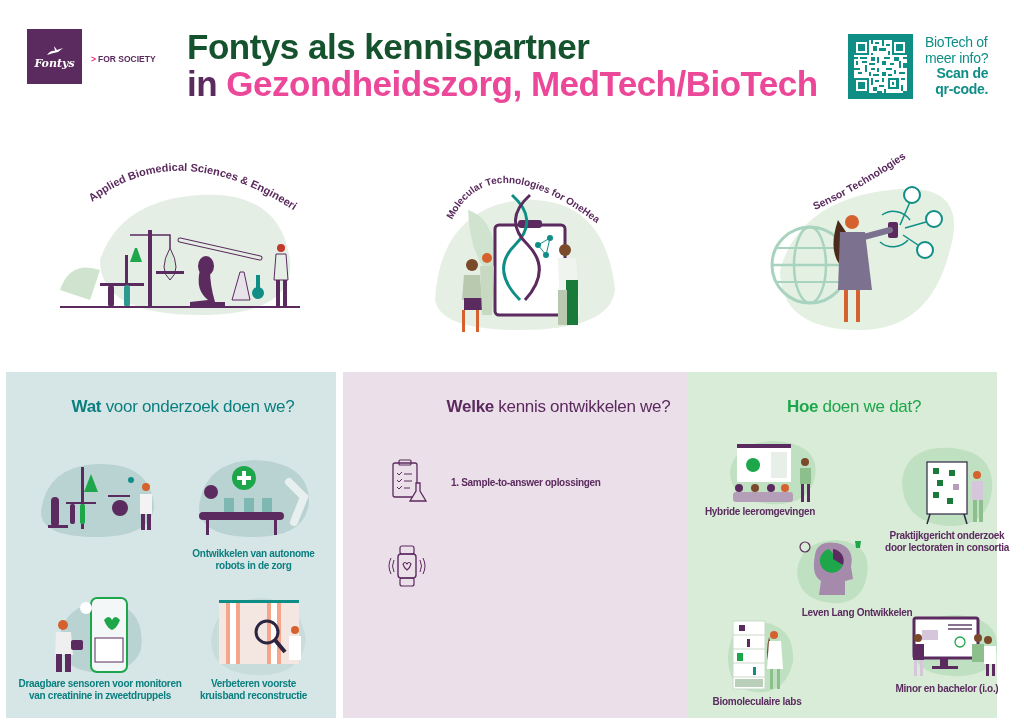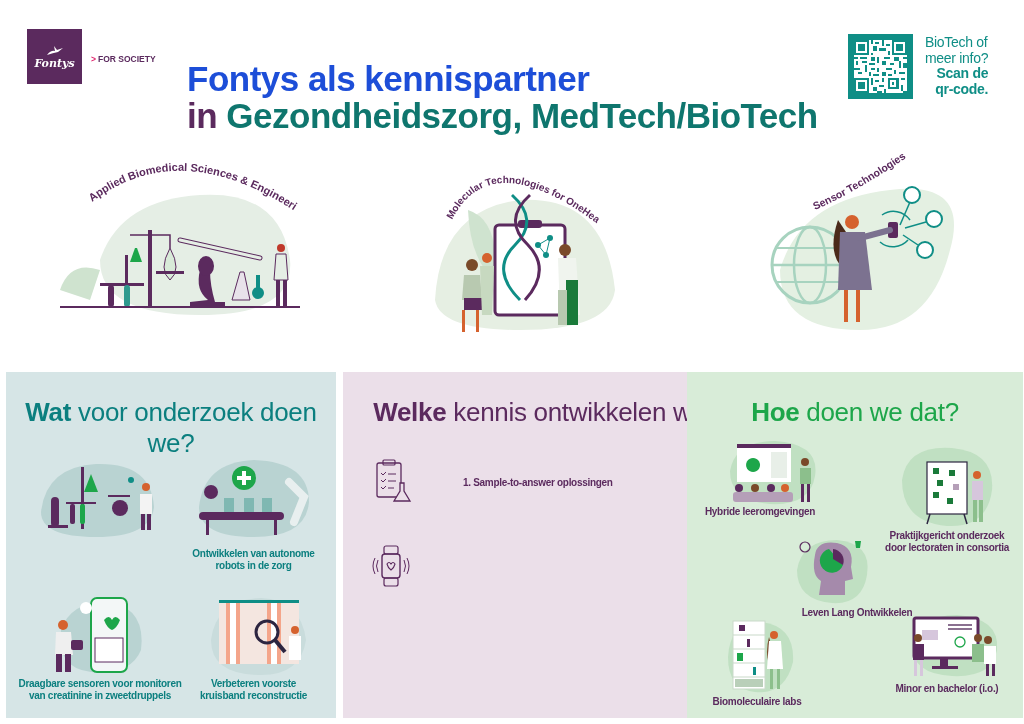--- a/index.html
+++ b/index.html
@@ -7,48 +7,48 @@
   body { position: relative; font-family: "Liberation Sans", "DejaVu Sans", sans-serif; }
   .cond { font-family: "Liberation Sans", "DejaVu Sans", sans-serif; letter-spacing: -0.4px; }
 
   
   .logo-box { position: absolute; left: 27px; top: 29px; width: 55px; height: 55px; background: #5b2a5e; display: flex; align-items: center; justify-content: center; flex-direction: column; }
   .logo-box .bird { width: 20px; height: 12px; margin-bottom: 1px; }
   .logo-box .logo-text { color: #fff; font-family: "DejaVu Serif", serif; font-weight: bold; font-size: 11px; font-style: italic; }
   .for-society { position: absolute; left: 91px; top: 54px; font-size: 8.5px; font-weight: bold; color: #5b2a5e; }
   .for-society .arrow { color: #e0236b; margin-right: 2px; }
   .title { position: absolute; left: 187px; top: 28px; font-weight: bold; font-size: 35px; line-height: 37px; letter-spacing: -0.5px; }
-  .title .l1 { color: #1d4ed8; display: block; margin-top: 32px; }
+  .title .l1 { color: #14532d; display: block; }
   .title .l2a { color: #5b2a5e; }
-  .title .l2b { color: #0f766e; }
+  .title .l2b { color: #ec4899; }
   .qr { position: absolute; left: 848px; top: 34px; width: 65px; height: 65px; background: #0f8e86; padding: 6px; }
   .qr svg { width: 53px; height: 53px; display: block; }
   .qr-text { position: absolute; left: 925px; top: 35px; color: #0f8e86; font-size: 14px; line-height: 15.5px; letter-spacing: -0.3px; }
   .qr-text .b { font-weight: bold; text-align: right; }
 
   
   .topic { position: absolute; }
   .topic svg { display: block; }
 
   
   .panel { position: absolute; top: 372px; height: 346px; }
   .panel-left { left: 6px; width: 330px; background: #d6e5e6; }
   .panel-mid { left: 343px; width: 407px; background: #ebdfe9; }
-  .panel-right { left: 687px; width: 336px; background: #d8ecd8; }
-  .panel-title { position: absolute; top: 25px; left: 0; width: 100%; text-align: center; font-size: 26px; letter-spacing: -0.3px; }
+  .panel-right { left: 687px; width: 310px; background: #d8ecd8; }
+  .panel-title { position: absolute; top: 25px; left: 12px; width: 100%; text-align: center; font-size: 17px; letter-spacing: -0.3px; }
   .panel-left .panel-title { color: #0b7f7f; }
   .panel-mid .panel-title { color: #5b2a5e; }
   .panel-right .panel-title { color: #1da64a; }
   .panel-title b { font-weight: bold; }
 
   .cap { position: absolute; font-weight: bold; font-size: 10px; line-height: 12px; text-align: center; letter-spacing: -0.3px; }
   .panel-left .cap { color: #0b7f7f; }
   .panel-right .cap { color: #5b2a5e; }
 
-  .know-item { position: absolute; left: 24px; display: flex; align-items: center; gap: 28px; }
+  .know-item { position: absolute; left: 40px; display: flex; align-items: center; }
   .know-item .ico { width: 48px; height: 50px; margin-right: 20px; }
   .know-item .txt { color: #5b2a5e; font-weight: bold; font-size: 10px; line-height: 13px; letter-spacing: -0.3px; }
   .know-item .txt .indent { display: block; padding-left: 11px; }
 
   .ill { position: absolute; }
 </style>
 </head>
 <body>
 
 <div class="logo-box">

